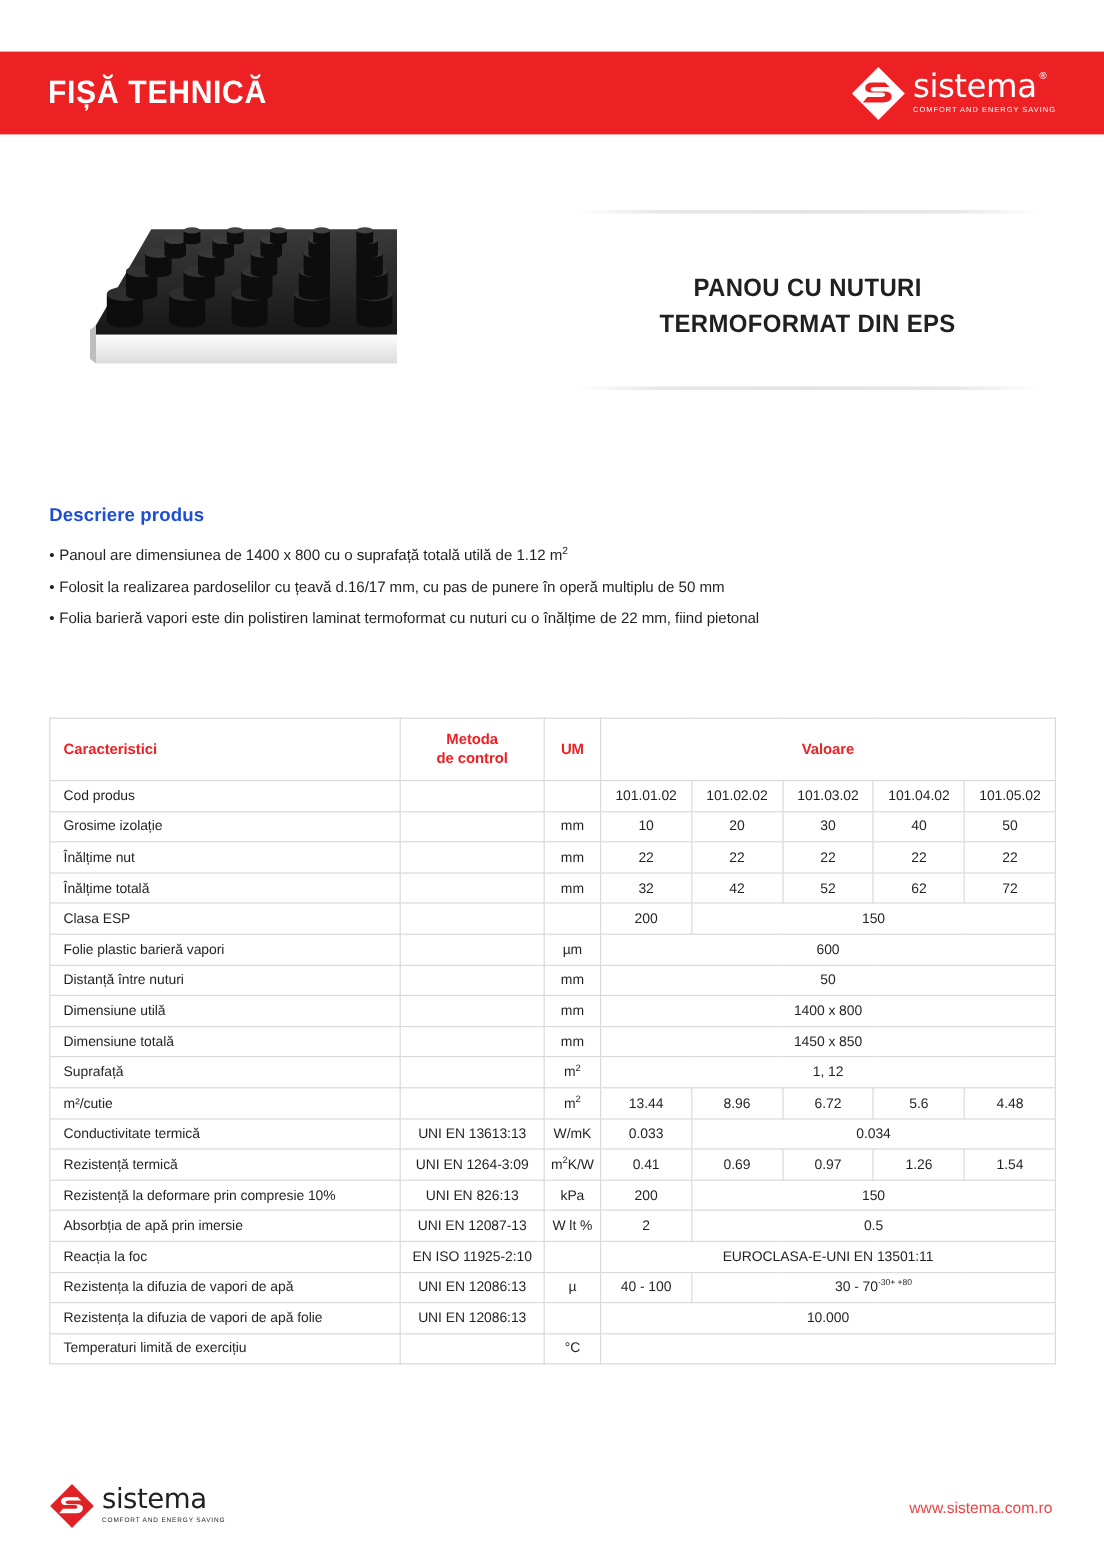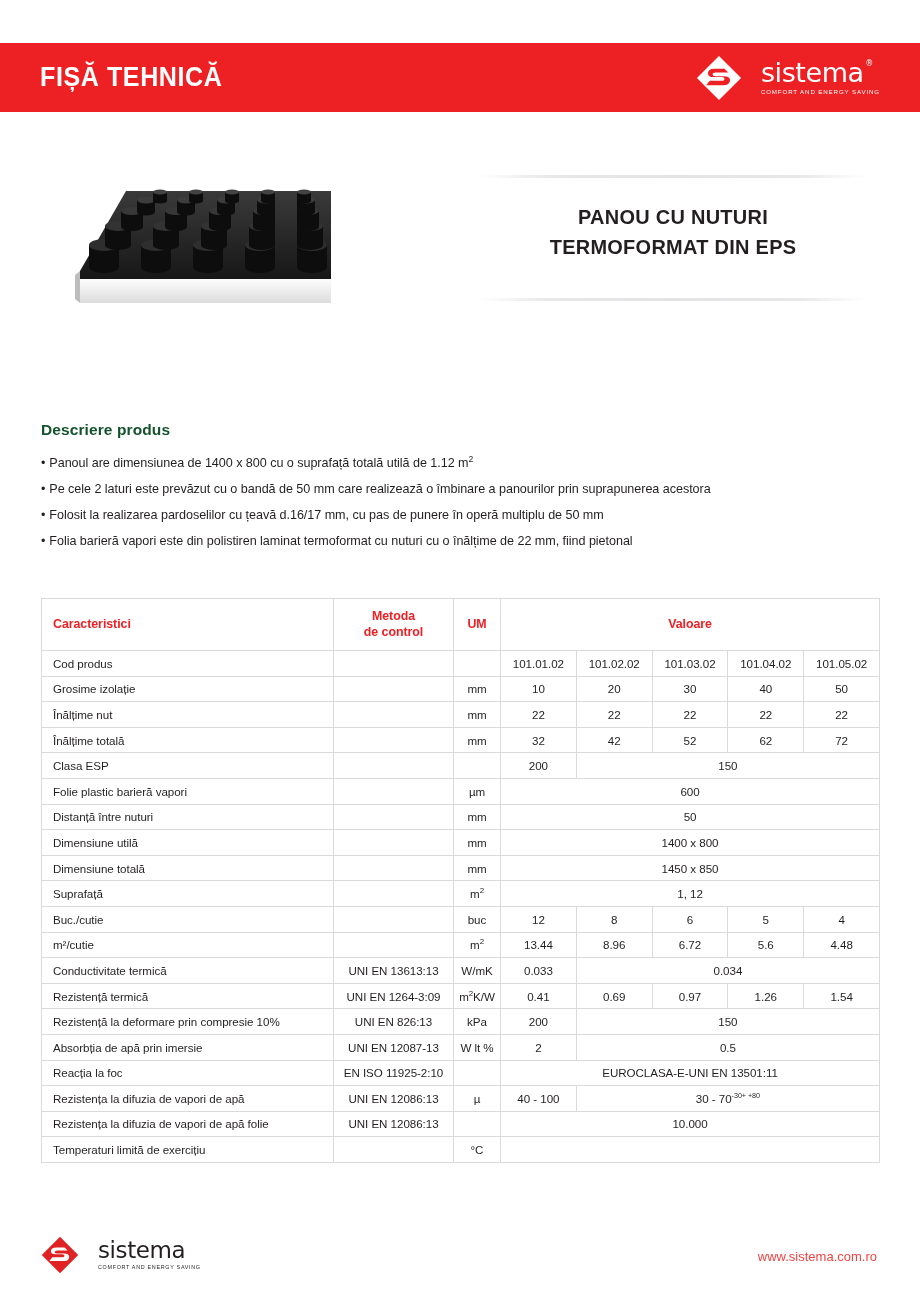--- a/index.html
+++ b/index.html
@@ -34,21 +34,21 @@
     font-family: "Liberation Sans Narrow", "Liberation Sans", sans-serif;
     transform: scaleX(0.93);
     transform-origin: left center;
     white-space: nowrap;
   }
 
   
   .logo {
     display: flex;
     align-items: center;
-    gap: 19px;
+    gap: 6px;
   }
   .logo-mark {
     width: 46px; height: 46px;
     position: relative;
     flex: none;
   }
   .logo-text-wrap {
     display: flex;
     flex-direction: column;
     align-items: flex-start;
@@ -90,40 +90,40 @@
   .title-block {
     position: absolute;
     left: 478px; top: 175px;
     width: 390px;
   }
   .title-rule {
     height: 3px;
     background: linear-gradient(to right, rgba(255,255,255,0) 0%, #e8e8ea 18%, #e3e3e5 50%, #e8e8ea 82%, rgba(255,255,255,0) 100%);
   }
   .title-body {
-    padding: 24px 0 36px 0;
+    padding: 48px 0 36px 0;
     text-align: center;
   }
   .product-title {
     font-size: 21px;
     font-weight: bold;
     line-height: 1.42;
     letter-spacing: 0.3px;
     color: #231f20;
     font-family: "Liberation Sans Narrow", "Liberation Sans", sans-serif;
     transform: scaleX(0.95);
   }
 
   
   .desc-heading {
     position: absolute;
     left: 41px; top: 421px;
     font-size: 15.5px;
     font-weight: bold;
-    color: #14532d;
+    color: #1d4ed8;
     letter-spacing: 0.1px;
   }
   .desc-list {
     position: absolute;
     left: 41px; top: 450px;
     width: 870px;
     list-style: none;
     margin: 0; padding: 0;
   }
   .desc-list li {
@@ -309,23 +309,20 @@
     <div class="product-title">PANOU CU NUTURI</div>
     <div class="product-title">TERMOFORMAT DIN EPS</div>
   </div>
   <div class="title-rule"></div>
 </div>
 
 <div class="desc-heading">Descriere produs</div>
 <ul class="desc-list">
   <li>
     <span class="bul">•</span><span>Panoul are dimensiunea de 1400 x 800 cu o suprafață totală utilă de 1.12 m</span><sup>2</sup>
-  </li>
-  <li>
-    <span class="bul">•</span><span>Pe cele 2 laturi este prevăzut cu o bandă de 50 mm care realizează o îmbinare a panourilor prin suprapunerea acestora</span>
   </li>
   <li>
     <span class="bul">•</span><span>Folosit la realizarea pardoselilor cu țeavă d.16/17 mm, cu pas de punere în operă multiplu de 50 mm</span>
   </li>
   <li>
     <span class="bul">•</span><span>Folia barieră vapori este din polistiren laminat termoformat cu nuturi cu o înălțime de 22 mm, fiind pietonal</span>
   </li>
 </ul>
 
 <table class="spec-table">
@@ -422,30 +419,20 @@
         <td class="ctr">mm</td>
         <td class="ctr" colspan="5">1450 x 850</td>
       </tr>
       <tr>
         <td class="char">Suprafață</td>
         <td class="ctr"></td>
         <td class="ctr">m<sup>2</sup></td>
         <td class="ctr" colspan="5">1, 12</td>
       </tr>
       <tr>
-        <td class="char">Buc./cutie</td>
-        <td class="ctr"></td>
-        <td class="ctr">buc</td>
-        <td class="ctr">12</td>
-        <td class="ctr">8</td>
-        <td class="ctr">6</td>
-        <td class="ctr">5</td>
-        <td class="ctr">4</td>
-      </tr>
-      <tr>
         <td class="char">m²/cutie</td>
         <td class="ctr"></td>
         <td class="ctr">m<sup>2</sup></td>
         <td class="ctr">13.44</td>
         <td class="ctr">8.96</td>
         <td class="ctr">6.72</td>
         <td class="ctr">5.6</td>
         <td class="ctr">4.48</td>
       </tr>
       <tr>

